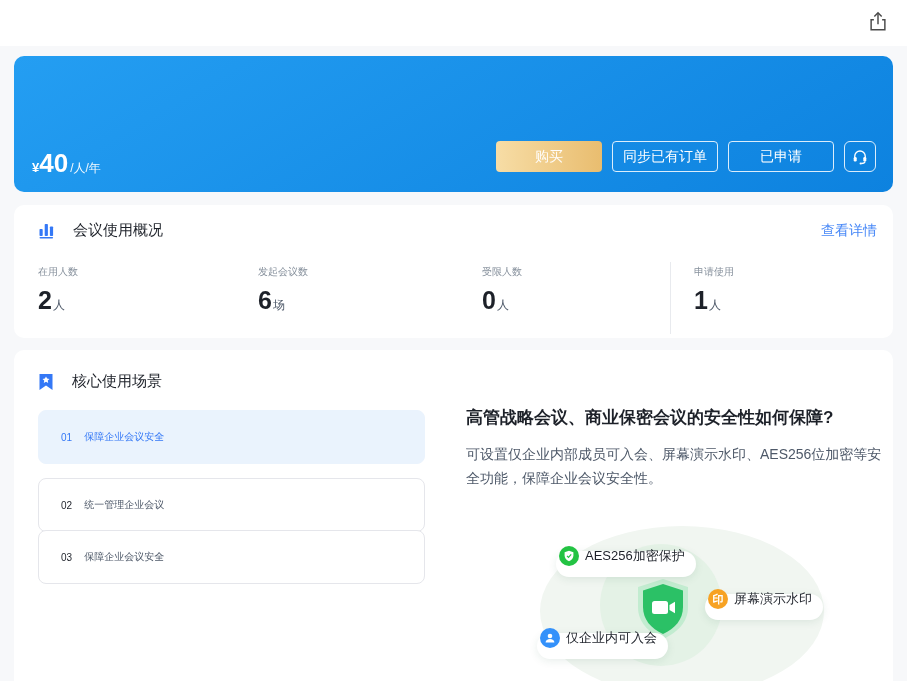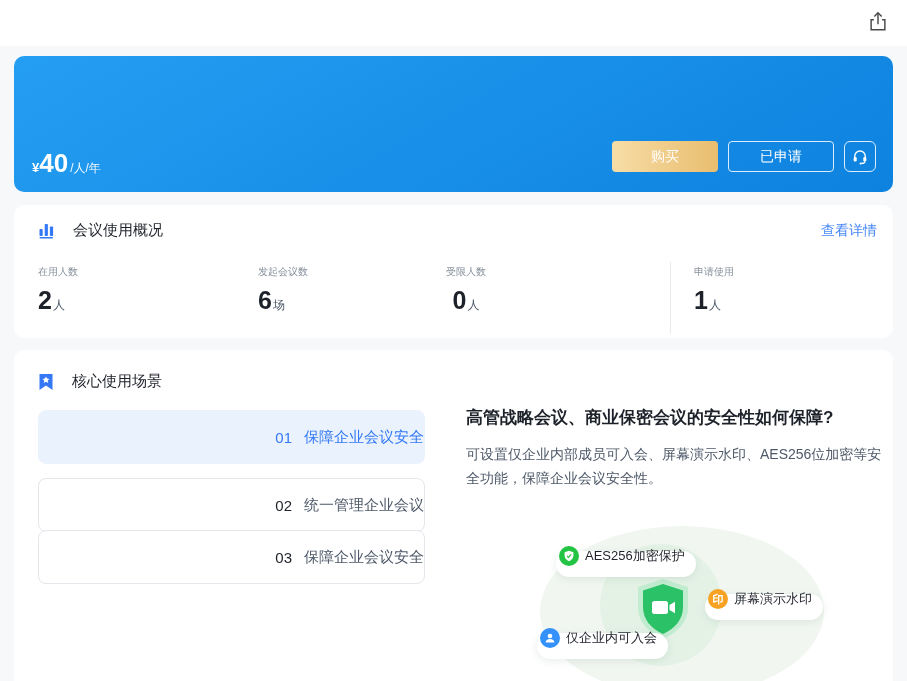--- a/index.html
+++ b/index.html
@@ -33,25 +33,25 @@
   .card-header { position: absolute; left: 24px; top: 16px; display: flex; align-items: center; gap: 18px; }
   .card2 .card-header { top: 22px; }
   .card-title { font-size: 15px; color: #1d2129; font-weight: 500; }
   .detail-link { position: absolute; right: 16px; top: 17px; font-size: 14px; color: #4687f7; cursor: pointer; }
 
   
   .stat { position: absolute; top: 60px; }
   .stat .lbl { font-size: 10px; color: #86909c; margin-bottom: 9px; }
   .stat .val { font-size: 25px; font-weight: bold; color: #1d2129; line-height: 25px; }
   .stat .u { font-size: 12px; font-weight: normal; color: #4e5969; margin-left: 1px; }
-  .stat-0 { left: 24px; } .stat-1 { left: 244px; } .stat-2 { left: 432px; text-align: center; } .stat-3 { left: 680px; }
+  .stat-0 { left: 24px; } .stat-1 { left: 244px; } .stat-2 { left: 468px; } .stat-3 { left: 680px; }
   .v-divider { position: absolute; left: 656px; top: 57px; width: 1px; height: 72px; background: #e8eaee; }
 
   
-  .scenario-item { position: absolute; left: 24px; width: 387px; height: 54px; border-radius: 8px; display: flex; align-items: center; padding-left: 22px; gap: 12px; font-size: 15px; cursor: pointer; background: #fff; border: 1px solid #e5e6eb; color: #4e5969; justify-content: flex-end; }
+  .scenario-item { position: absolute; left: 24px; width: 387px; height: 54px; border-radius: 8px; display: flex; align-items: center; padding-left: 22px; gap: 12px; font-size: 10px; cursor: pointer; background: #fff; border: 1px solid #e5e6eb; color: #4e5969; }
   .scenario-item .idx { color: #1d2129; }
   .scenario-item.active { background: #eaf3fd; border: 1px solid #eaf3fd; color: #3478f6; }
   .scenario-item.active .idx { color: #3478f6; }
   .si-0 { top: 60px; } .si-1 { top: 128px; } .si-2 { top: 180px; } .si-3 { top: 264px; }
   .video-item { color: #86909c; gap: 10px; }
 
   
   .qa-heading { position: absolute; left: 452px; top: 56px; font-size: 17px; font-weight: bold; color: #1d2129; }
   .qa-body { position: absolute; left: 452px; top: 92px; width: 424px; font-size: 14px; color: #4e5969; line-height: 24px; }
 
@@ -88,20 +88,21 @@
   <div class="content-bg"></div>
 
   <div class="banner">
     <div class="banner-price">
       <span class="cur">¥</span>
       <span class="num">40</span>
       <span class="unit">/人/年</span>
     </div>
     <div class="banner-actions">
       <div class="btn btn-buy">购买</div>
+      <div class="btn btn-ghost">同步已有订单</div>
       <div class="btn btn-ghost">已申请</div>
       <div class="btn btn-icon">
         <svg width="18" height="18" viewBox="0 0 24 24" fill="none">
           <path d="M5 13 v-2 a7 7 0 0 1 14 0 v2" stroke="#fff" stroke-width="1.8" fill="none"></path>
           <rect x="3.6" y="12" width="4" height="6" rx="1.6" fill="#fff"></rect>
           <rect x="16.4" y="12" width="4" height="6" rx="1.6" fill="#fff"></rect>
           <path d="M18.5 18 c0 2 -2 2.6 -5 2.6" stroke="#fff" stroke-width="1.8" fill="none"></path>
           <circle cx="12.8" cy="20.6" r="1.4" fill="#fff"></circle>
         </svg>
       </div>

